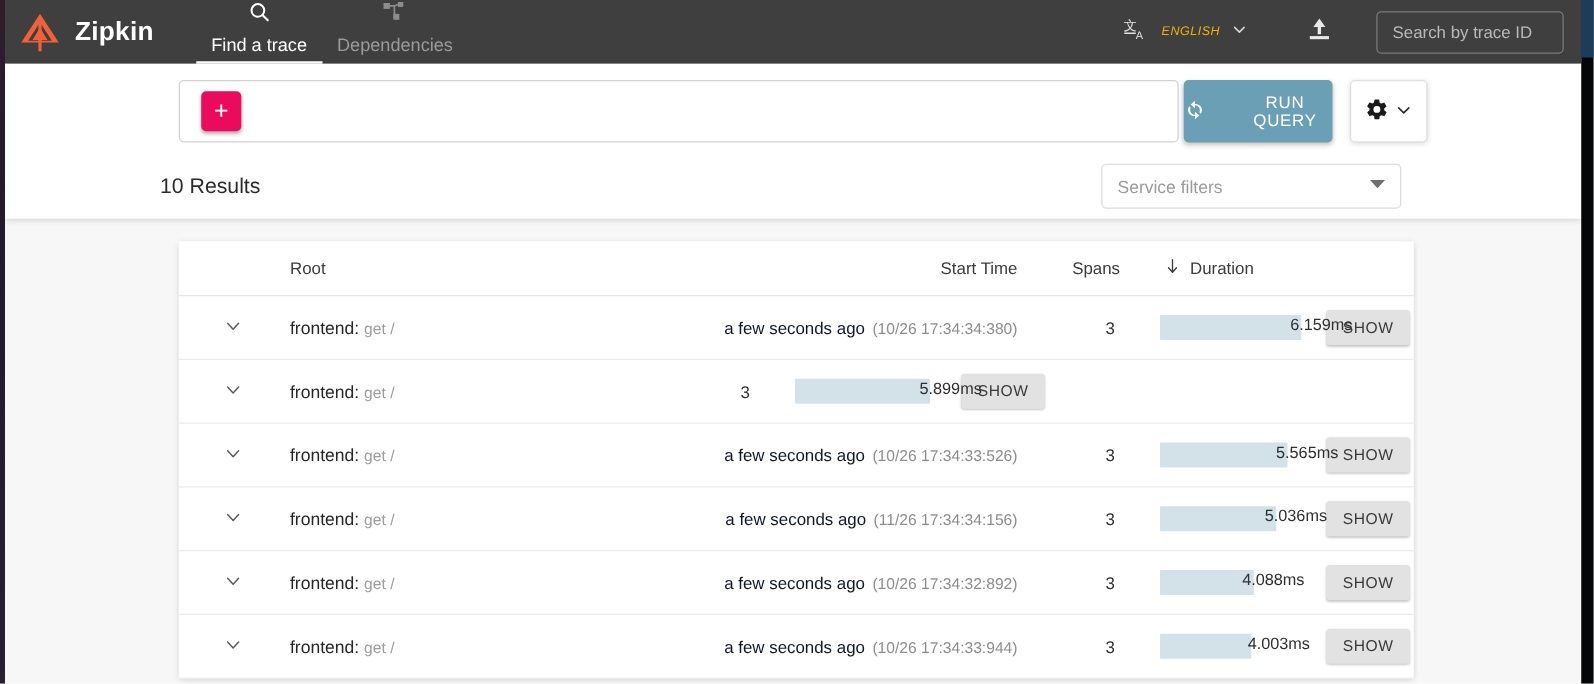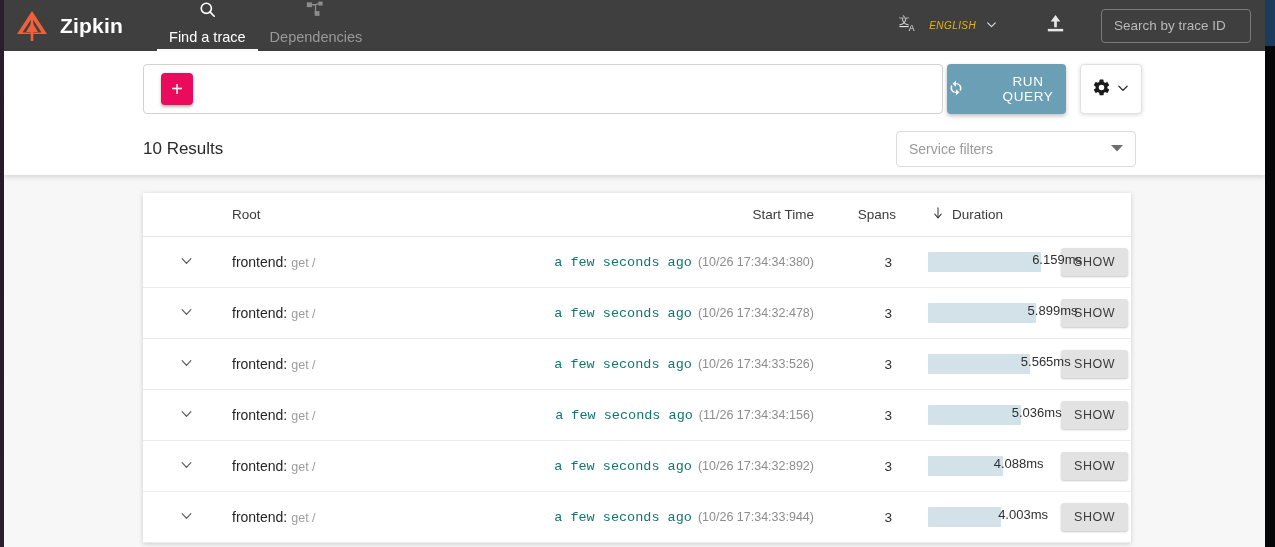--- a/index.html
+++ b/index.html
@@ -90,21 +90,21 @@
     font-family: "Liberation Sans", sans-serif;
   }
   .gear-btn {
     margin-left: 14px; height: 50px; width: 62px; background: #fff;
     border: 1px solid #e0e0e0; border-radius: 4px; cursor: pointer;
     display: flex; align-items: center; justify-content: center; gap: 5px;
     box-shadow: 0 1px 4px rgba(0,0,0,.14);
   }
 
   .results-row {
-    position: absolute; left: 139px; top: 78px; width: 993px; height: 40px;
+    position: absolute; left: 124px; top: 78px; width: 993px; height: 40px;
     display: flex; align-items: center;
   }
   .results-count { font-size: 17px; color: #2b2b2b; }
   .results-tools { margin-left: auto; display: flex; align-items: center; }
   .btn-group { display: flex; }
   .btn-group button {
     height: 33px; background: #fff; border: 1px solid #dcdcdc; color: #3a3a3a;
     font-size: 13px; letter-spacing: .5px; padding: 0 14px; cursor: pointer;
     font-family: "Liberation Sans", sans-serif;
   }
@@ -137,21 +137,21 @@
   .c-spans  { width: 110px; text-align: right; padding-right: 34px; }
   .c-dur    { width: 130px; display:flex; justify-content:flex-end; align-items:center; }
   .c-show   { width: 75px; display:flex; justify-content:flex-end; padding-right: 3px; }
 
   .t-head .c-root { text-align: left; }
   .t-head .c-dur  { gap: 7px; padding-right: 1px; justify-content: flex-start; padding-left: 5px; }
   .t-head .c-spans { padding-right: 30px; }
 
   .root-svc { color: #252525; font-size: 14px; }
   .root-op  { color: #9d9d9d; font-size: 12.5px; margin-left: 4px; }
-  .start-rel { color: #0f766e; font-size: 13.5px; font-family: Liberation Mono, monospace; }
+  .start-rel { color: #0f172a; font-size: 13.5px; }
   .start-abs { color: #8d8d8d; font-size: 12.5px; margin-left: 6px; }
 
   .dur-bar {
     position: relative; height: 20px; background: #d3e2e9; border-radius: 1px;
     display: flex; align-items: center; justify-content: flex-end;
   }
   .dur-val { font-size: 13px; color: #2f2f2f; position: absolute; right: -28px; white-space: nowrap; }
   .dur-wrap { position: relative; width: 128px; display: flex; justify-content: flex-start; text-align: right; }
 
   .show-btn {
@@ -328,21 +328,20 @@
             <button class="show-btn">SHOW</button>
           </div>
         </div>
         <div class="t-row">
           <div class="c-caret">
             <span><svg width="15" height="15" viewBox="0 0 24 24" fill="none" stroke="#5a5a5a" stroke-width="1.9">
                 <polyline points="5,9 12,16.5 19,9" stroke-linecap="round" stroke-linejoin="round"></polyline>
               </svg></span>
           </div>
           <div class="c-root"><span class="root-svc">frontend:</span><span class="root-op">get /</span></div>
-          <div class="c-start"><span class="start-rel">a few seconds ago</span><span class="start-abs">(10/26 17:34:32:478)</span></div>
           <div class="c-spans">3</div>
           <div class="c-dur">
             <div class="dur-wrap">
               <div class="dur-bar" style="width:108.48px;background:#d3e2e9"></div>
               <span class="dur-val" style="right:-21.480000000000004px">5.899ms</span>
             </div>
           </div>
           <div class="c-show">
             <button class="show-btn">SHOW</button>
           </div>

